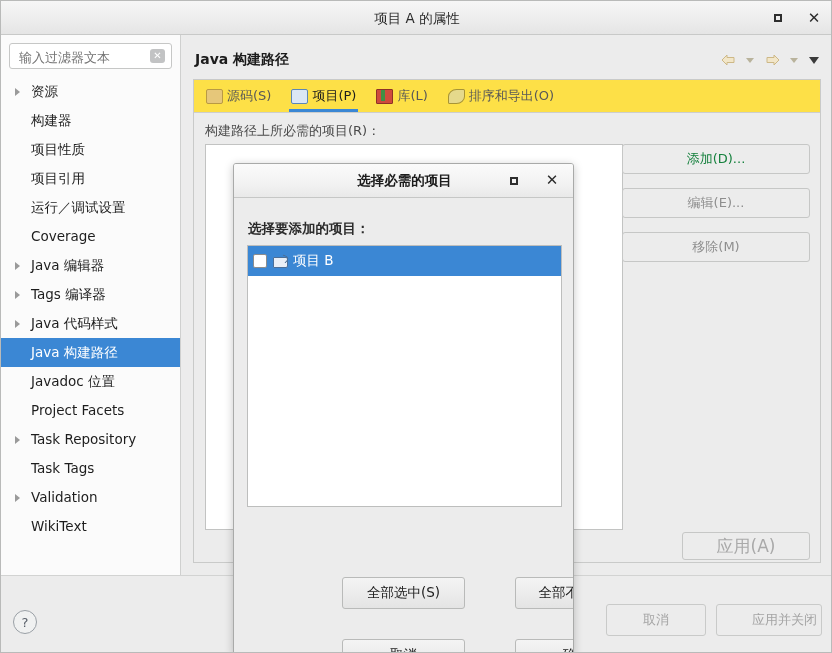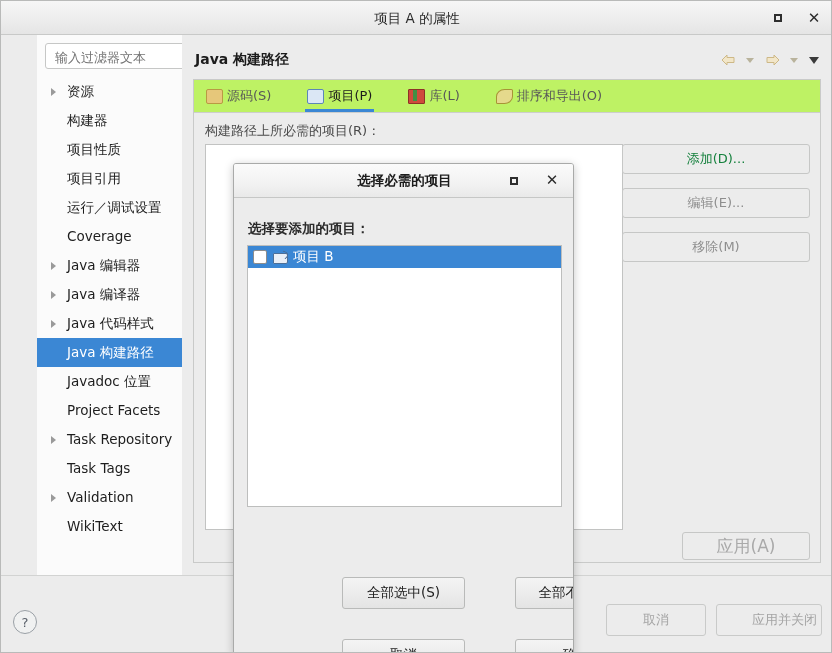--- a/index.html
+++ b/index.html
@@ -21,21 +21,21 @@
             line-height:34px;text-align:center;font-size:13.5px;color:#2b2b2b;
             font-family:"DejaVu Sans","Liberation Sans",sans-serif;}
   .win-btns{position:absolute;right:8px;top:0;height:34px;display:flex;align-items:center;gap:14px;}
   .win-btn{width:22px;height:22px;display:flex;align-items:center;justify-content:center;
            color:#333;font-size:13px;cursor:default;}
   .sq{width:8px;height:8px;border:2px solid #2e2e2e;box-sizing:border-box;}
   .xglyph{font-size:15px;line-height:15px;color:#2b2b2b;font-family:"DejaVu Sans",sans-serif;}
 
   
   .sidebar{position:absolute;left:0;top:34px;width:180px;height:540px;
-           background:#fbfbfb;border-right:1px solid #cfd0cf;box-sizing:border-box;margin-left:36px;}
+           background:#fbfbfb;border-right:1px solid #cfd0cf;box-sizing:border-box;}
   .filterwrap{padding:8px 8px 6px 8px;}
   .filterbox{position:relative;height:26px;background:#fff;border:1px solid #c6c7c6;
              border-radius:3px;box-sizing:border-box;}
   .filterbox input{position:absolute;left:7px;top:0;height:24px;width:128px;border:0;outline:0;
                    background:transparent;font-size:13px;color:#9a9a9a;
                    font-family:"DejaVu Sans","Liberation Sans",sans-serif;}
   .clr-icon{position:absolute;right:6px;top:5px;width:15px;height:14px;border-radius:3px;
             background:#c2c3c4;display:flex;align-items:center;justify-content:center;}
   .clr-icon span{color:#fff;font-size:10px;line-height:10px;}
   .tree{margin-top:2px;}
@@ -50,21 +50,21 @@
   .page-title{position:absolute;left:13px;top:16px;font-size:14px;font-weight:bold;color:#1c1c1c;}
   .nav{position:absolute;right:10px;top:15px;display:flex;align-items:center;gap:3px;}
   .nav-arrow{width:22px;height:20px;display:flex;align-items:center;justify-content:center;}
   .caret{width:0;height:0;border-left:4px solid transparent;border-right:4px solid transparent;
          border-top:5px solid #b9b39c;margin:0 4px;}
   .caret.dark{border-top-color:#3a3a3a;border-left-width:5px;border-right-width:5px;border-top-width:7px;}
 
   .tabpanel{position:absolute;left:11px;top:44px;width:628px;height:484px;
             background:#ececec;border:1px solid #c9cac9;box-sizing:border-box;}
   .tabs{position:relative;height:32px;border-bottom:1px solid #cdcecd;padding-left:10px;
-        display:flex;align-items:flex-start;gap:32px;background:#bef264;}
+        display:flex;align-items:flex-start;gap:16px;background:#fde047;}
   .tab{position:relative;height:32px;display:flex;align-items:center;gap:4px;font-size:13px;
        color:#585858;padding:0 2px;cursor:default;}
   .tab.active{color:#1c1c1c;}
   .tab.active:after{content:"";position:absolute;left:0;right:0;bottom:0;height:3px;background:#3b87d4;}
   .ticon{width:15px;height:13px;position:relative;display:inline-block;}
   .ic-src{background:#e6c77a;border:1px solid #b99a43;border-radius:2px;}
   .ic-prj{background:#dbe7f5;border:1px solid #5d87b5;border-radius:2px;}
   .ic-lib{background:#cf4b3c;border:1px solid #8e3226;border-radius:1px;}
   .ic-lib:after{content:"";position:absolute;left:4px;top:0;width:4px;height:11px;background:#3f8f44;}
   .ic-ord{background:#e5d98c;border:1px solid #a79436;border-radius:50% 10% 50% 10%;}
@@ -104,21 +104,21 @@
   .dlg-title{position:relative;height:33px;
              background:linear-gradient(to bottom,#fbfbfb 0%,#f2f2f2 60%,#e9e9e9 100%);
              border-bottom:1px solid #c6c7c6;}
   .dlg-title .t{position:absolute;left:0;top:0;width:341px;height:33px;line-height:33px;
                 text-align:center;font-size:13.5px;font-weight:bold;color:#1c1c1c;}
   .dlg-wbtns{position:absolute;right:10px;top:0;height:33px;display:flex;align-items:center;gap:16px;}
   .dlg-body{position:relative;height:456px;background:#ececec;}
   .dlg-lbl{position:absolute;left:14px;top:22px;font-size:13.5px;color:#2b2b2b;font-weight:bold;}
   .dlg-list{position:absolute;left:13px;top:47px;width:315px;height:262px;background:#fff;
             border:1px solid #bdbebd;box-sizing:border-box;}
-  .li{display:flex;align-items:center;gap:6px;height:22px;padding:0 5px;background:#3b87d4;color:#fff;
+  .li{display:flex;align-items:center;gap:6px;height:30px;padding:0 5px;background:#3b87d4;color:#fff;
       font-size:13.5px;}
   .cbx{width:12px;height:12px;background:#fff;border:1px solid #8d8d8d;border-radius:2px;
        flex:0 0 auto;}
   .prjicon{width:14px;height:12px;position:relative;flex:0 0 auto;}
   .prjicon .f{position:absolute;left:0;top:2px;width:13px;height:9px;background:#e9eff7;
               border:1px solid #4c6f98;border-radius:1px 2px 2px 1px;}
   .prjicon .a{position:absolute;left:7px;top:0px;width:6px;height:6px;border-radius:50%;
               border:1.5px solid #4c6f98;border-left-color:transparent;border-bottom-color:transparent;
               transform:rotate(30deg);}
   .dlg-selrow{position:absolute;left:72px;top:379px;display:flex;gap:14px;}
@@ -175,21 +175,21 @@
       </div>
       <div class="tnode">
         <span>Coverage</span>
       </div>
       <div class="tnode">
         <span class="arrow"></span>
         <span>Java 编辑器</span>
       </div>
       <div class="tnode">
         <span class="arrow"></span>
-        <span>Java 编译器</span>
+        <span>Tags 编译器</span>
       </div>
       <div class="tnode">
         <span class="arrow"></span>
         <span>Java 代码样式</span>
       </div>
       <div class="tnode sel">
         <span>Java 构建路径</span>
       </div>
       <div class="tnode">
         <span>Javadoc 位置</span>

